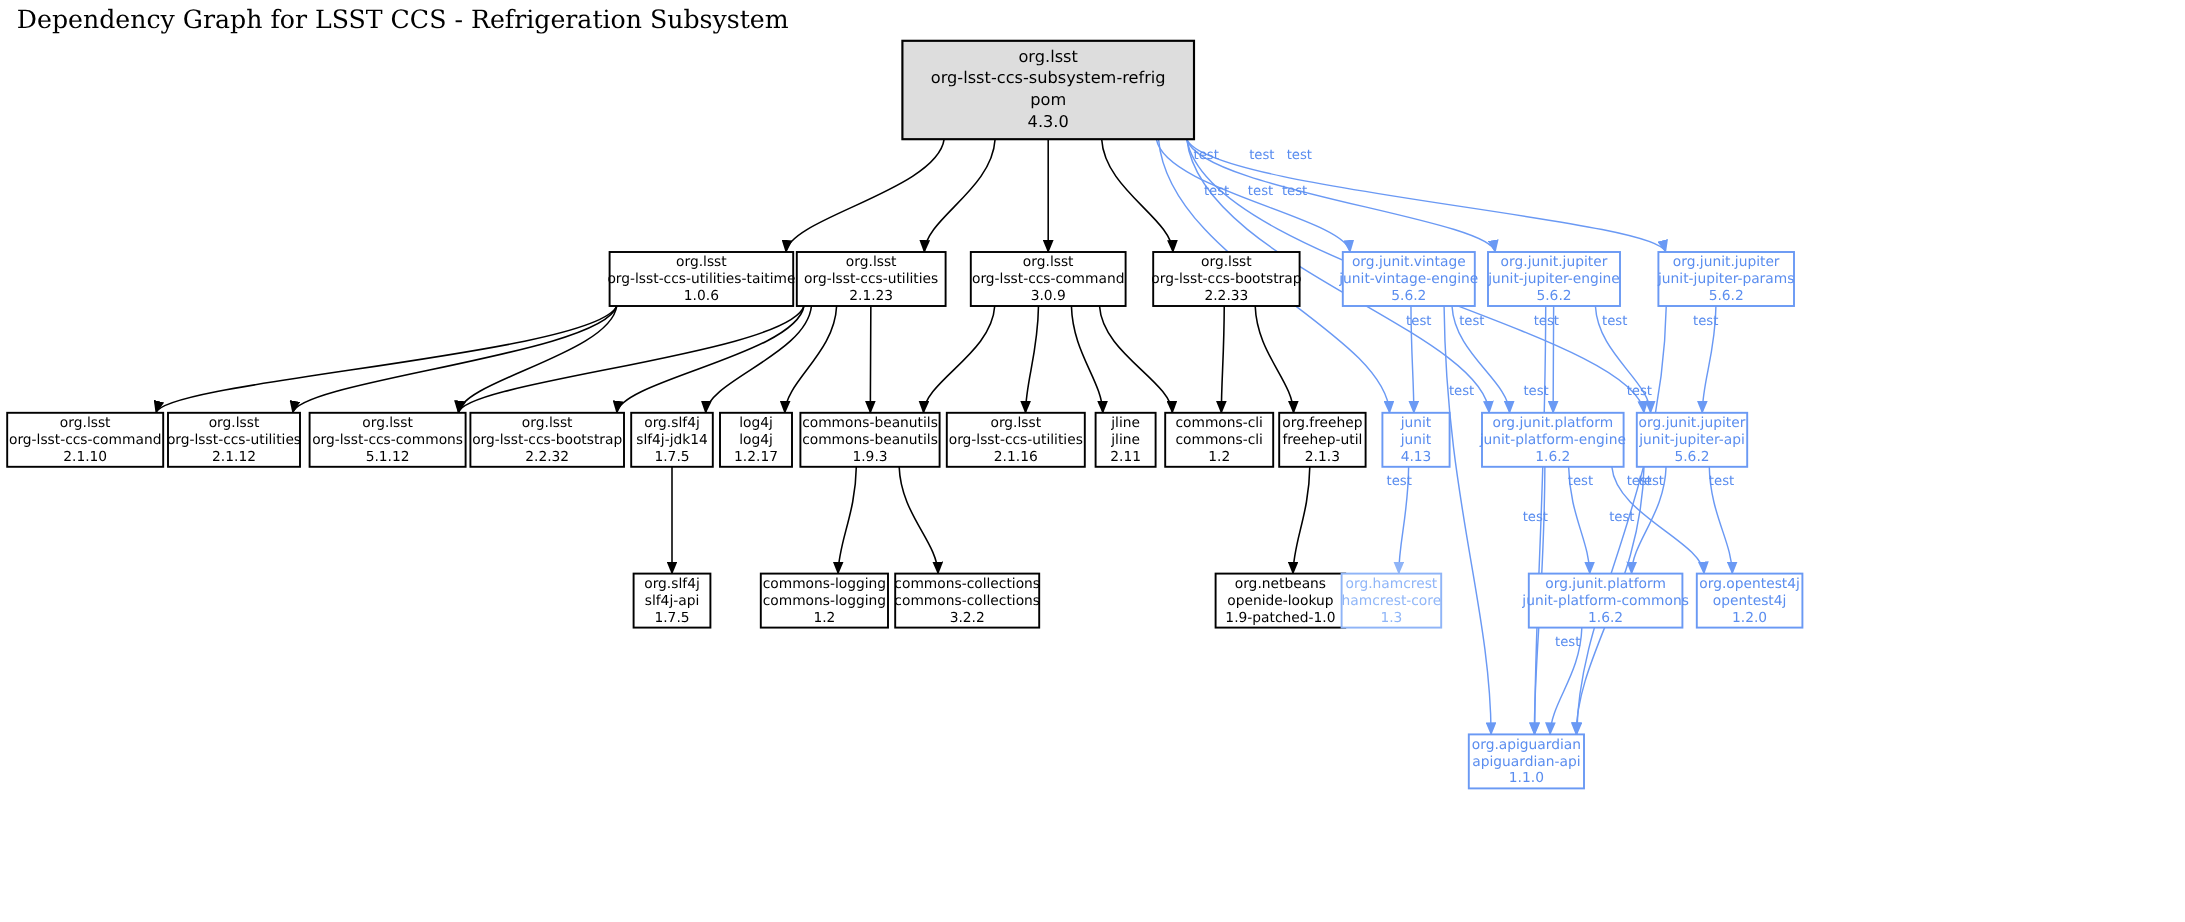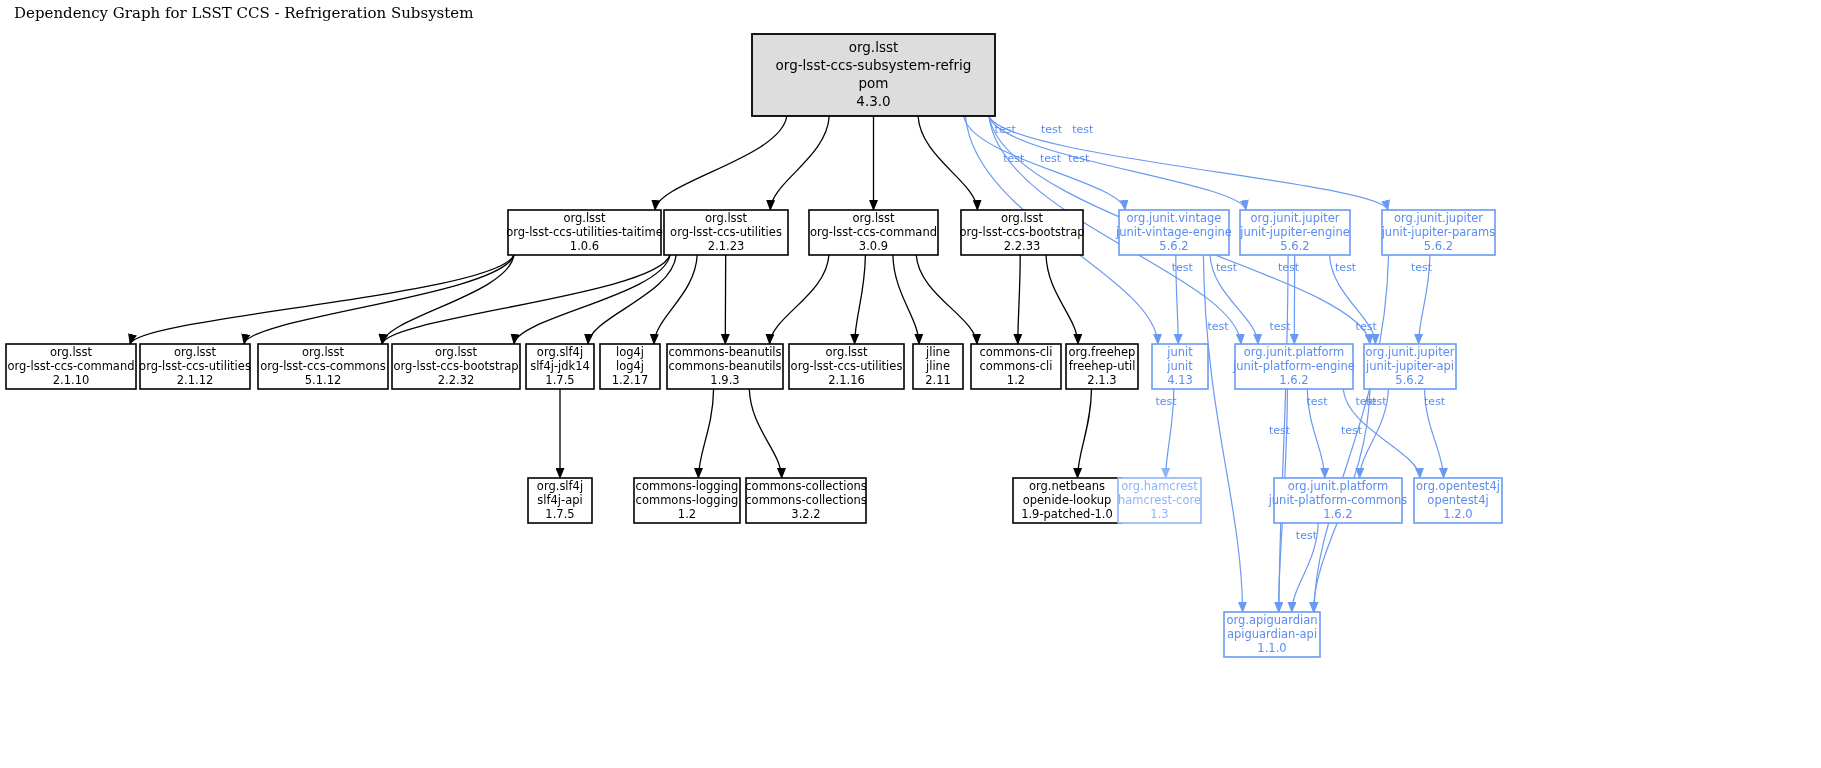--- a/index.html
+++ b/index.html
@@ -1,20 +1,20 @@
 <!DOCTYPE html>
 <html><head>
 <meta charset="utf-8">
 <style>
   html,body{margin:0;padding:0;background:#ffffff;}
   body{width:1821px;height:768px;font-family:"DejaVu Sans",sans-serif;overflow:hidden;position:relative;}
   #title{
     position:absolute;left:14px;top:4px;
     font-family:"DejaVu Serif",serif;
-    font-size:15px;color:#000;white-space:nowrap;
+    font-size:21px;color:#000;white-space:nowrap;
   }
   #graph{position:absolute;left:0;top:0;width:1821px;height:768px;}
   .node-rect{fill:#ffffff;stroke:#000000;stroke-width:1.6;}
   .node-rect.root{fill:#dddddd;stroke:#000000;stroke-width:1.8;}
   .node-rect.test{fill:#ffffff;stroke:#6a99f4;stroke-width:1.6;}
   .node-rect.optional{fill:#ffffff;stroke:#8fb4f7;stroke-width:1.6;}
   .node-text{font-family:"DejaVu Sans",sans-serif;font-size:11.5px;fill:#000000;text-anchor:middle;}
   .node-text.root{font-size:13.5px;}
   .node-text.test{fill:#5a8def;}
   .node-text.optional{fill:#90b6f8;}

